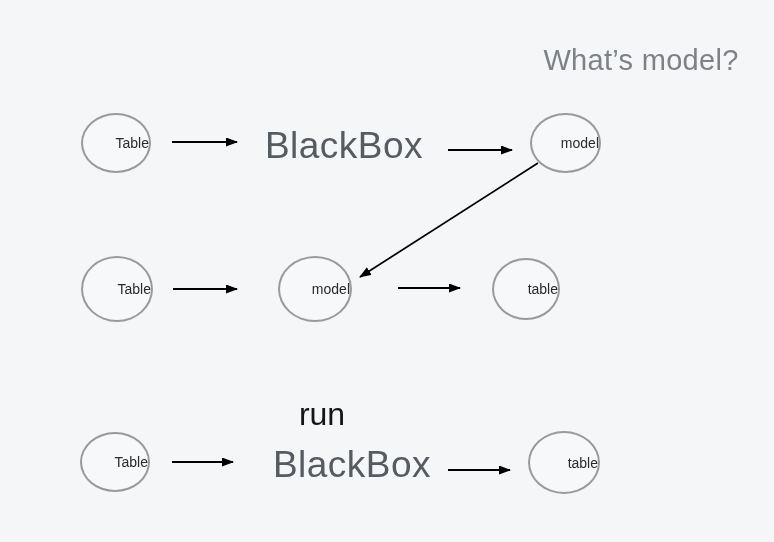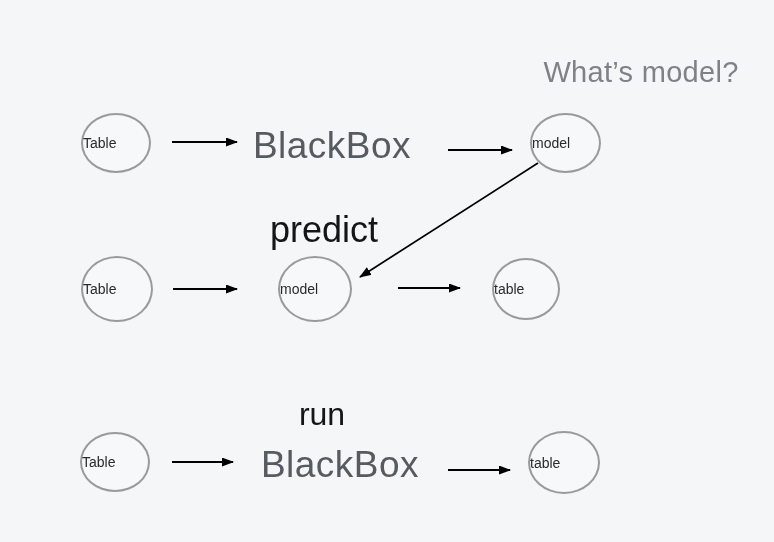--- a/index.html
+++ b/index.html
@@ -42,39 +42,40 @@
   }
   .blackbox-label {
     position: absolute;
     transform: translateX(-50%);
     color: #565b61;
     font-size: 37px;
     font-weight: 400;
     line-height: 1;
     white-space: nowrap;
     letter-spacing: 0.5px;
+    margin-left: 12px;
   }
   .node {
     position: absolute;
     border: 2px solid #9a9a9a;
     border-radius: 50%;
     background: #f7f8fa;
     display: flex;
     align-items: center;
-    justify-content: flex-start;
+    justify-content: flex-end;
     box-sizing: border-box;
   }
   .node-label {
     color: #2a2a2a;
     font-size: 14px;
     line-height: 1;
     white-space: nowrap;
   }
   
-  #note-whats-model { left: 641px; top: 58px; }
+  #note-whats-model { left: 641px; top: 46px; }
 
   #title-train   { left: 323px; top: 79px;  font-size: 34px; }
   #title-predict { left: 324px; top: 212px; font-size: 36px; }
   #title-run     { left: 322px; top: 398px; font-size: 32px; }
 
   #blackbox-train { left: 332px; top: 127px; }
   #blackbox-run   { left: 340px; top: 446px; }
 
   #node-train-input    { left: 81px;  top: 113px; width: 70px; height: 60px; }
   #node-train-output   { left: 530px; top: 113px; width: 71px; height: 60px; }
@@ -107,21 +108,20 @@
   <div class="note" id="note-whats-model">What’s model?</div>
 
   <div class="blackbox-label" id="blackbox-train">BlackBox</div>
   <div class="node" id="node-train-input">
     <span class="node-label">Table</span>
   </div>
   <div class="node" id="node-train-output">
     <span class="node-label">model</span>
   </div>
 
-  <div class="row-title" id="title-predict">predict</div>
   <div class="node" id="node-predict-input">
     <span class="node-label">Table</span>
   </div>
   <div class="node" id="node-predict-model">
     <span class="node-label">model</span>
   </div>
   <div class="node" id="node-predict-output">
     <span class="node-label">table</span>
   </div>
 

